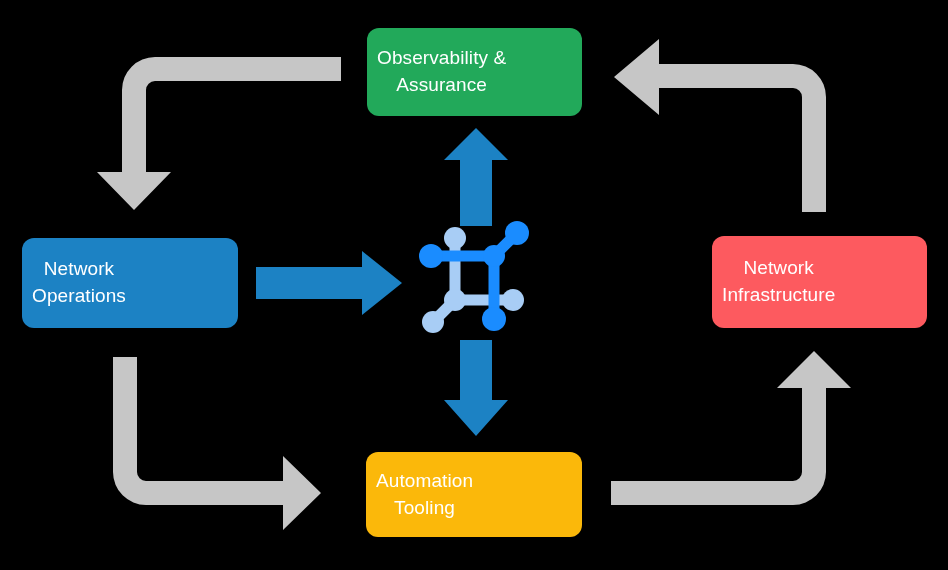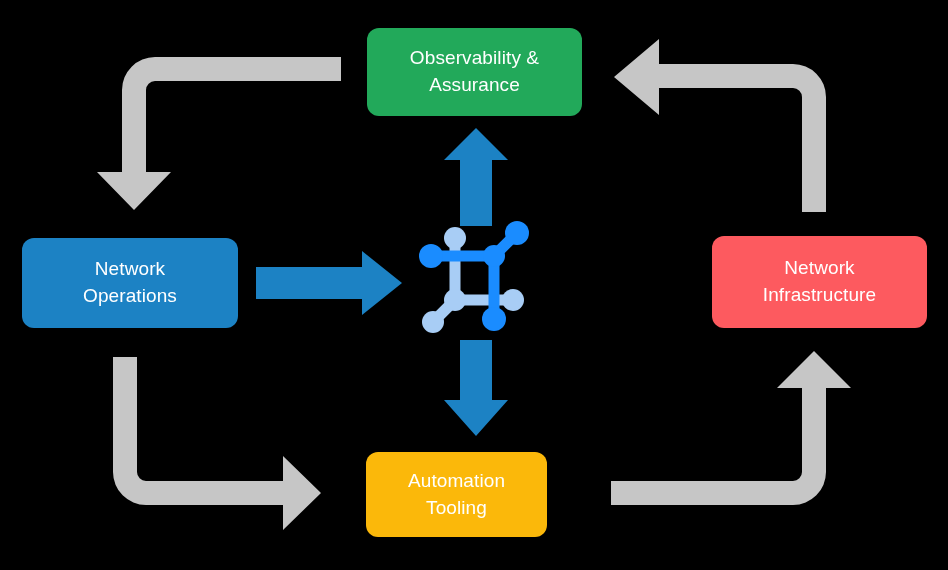--- a/index.html
+++ b/index.html
@@ -13,21 +13,21 @@
     height: 570px;
     background: #000000;
     overflow: hidden;
     font-family: "Liberation Sans", sans-serif;
   }
   .node-box {
     position: absolute;
     border-radius: 12px;
     display: flex;
     align-items: center;
-    justify-content: center;
+    justify-content: flex-start;
     text-align: center;
     color: #ffffff;
     font-size: 19px;
     line-height: 1.42;
     font-weight: 400;
     letter-spacing: 0.1px;
     box-sizing: border-box;
     padding: 4px 10px;
     user-select: none;
   }
@@ -107,18 +107,18 @@
   <div class="node-box" style="left:22px; top:238px; width:216px; height:90px; background:#1c82c4;">
     <span class="node-label">Network
 Operations</span>
   </div>
 
   <div class="node-box" style="left:712px; top:236px; width:215px; height:92px; background:#fd5a5f;">
     <span class="node-label">Network
 Infrastructure</span>
   </div>
 
-  <div class="node-box" style="left:366px; top:452px; width:181px; height:85px; background:#fbb80a;">
+  <div class="node-box" style="left:366px; top:452px; width:216px; height:85px; background:#fbb80a;">
     <span class="node-label">Automation
 Tooling</span>
   </div>
 
 </div>
 
 </body></html>

